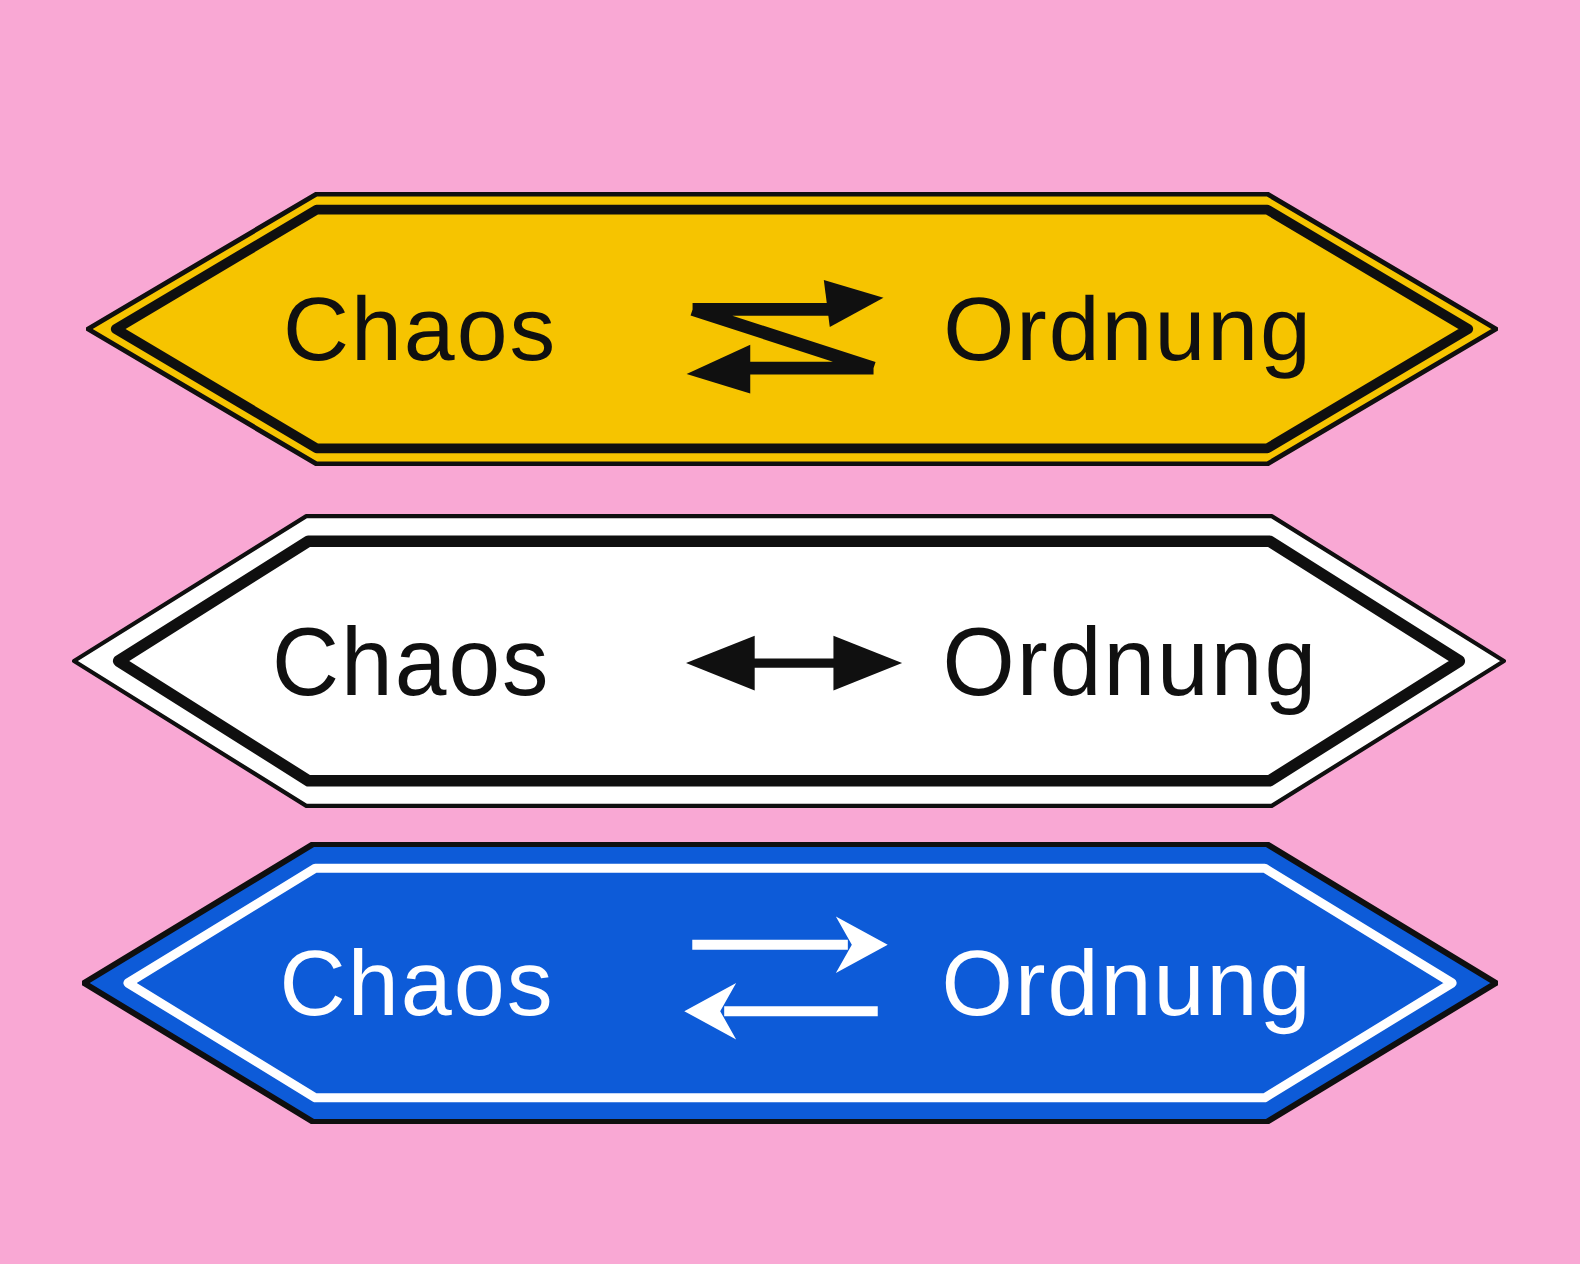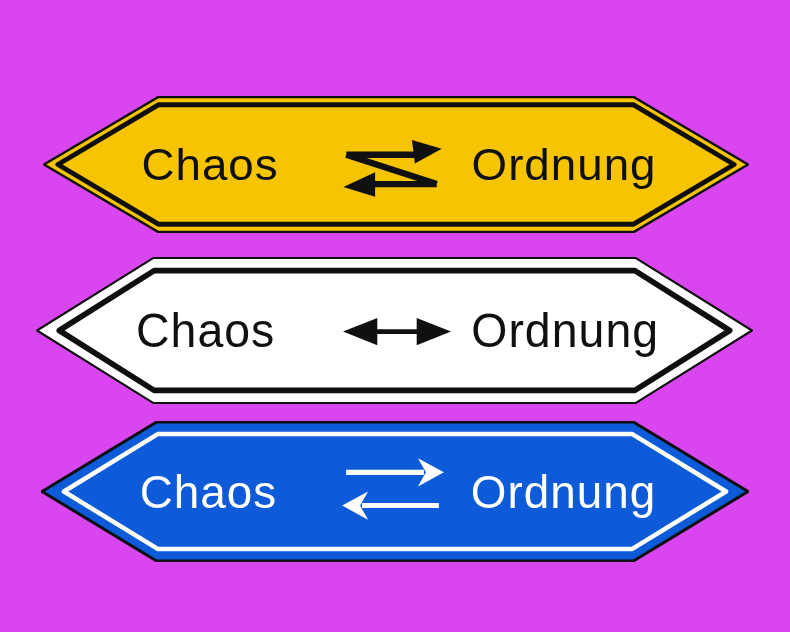--- a/index.html
+++ b/index.html
@@ -4,21 +4,21 @@
 <style>
   html, body {
     margin: 0;
     padding: 0;
     background: #ffffff;
   }
   .canvas {
     position: relative;
     width: 790px;
     height: 632px;
-    background: #d946ef;
+    background: #f9a8d4;
     overflow: hidden;
     font-family: "Liberation Sans", sans-serif;
   }
   .sign {
     position: absolute;
     display: block;
   }
   .sign svg { display: block; width: 100%; height: 100%; }
   .sign-1 { left: 43px;  top: 96px;  width: 706px; height: 137px; }
   .sign-2 { left: 36px;  top: 257px; width: 717px; height: 147px; }

